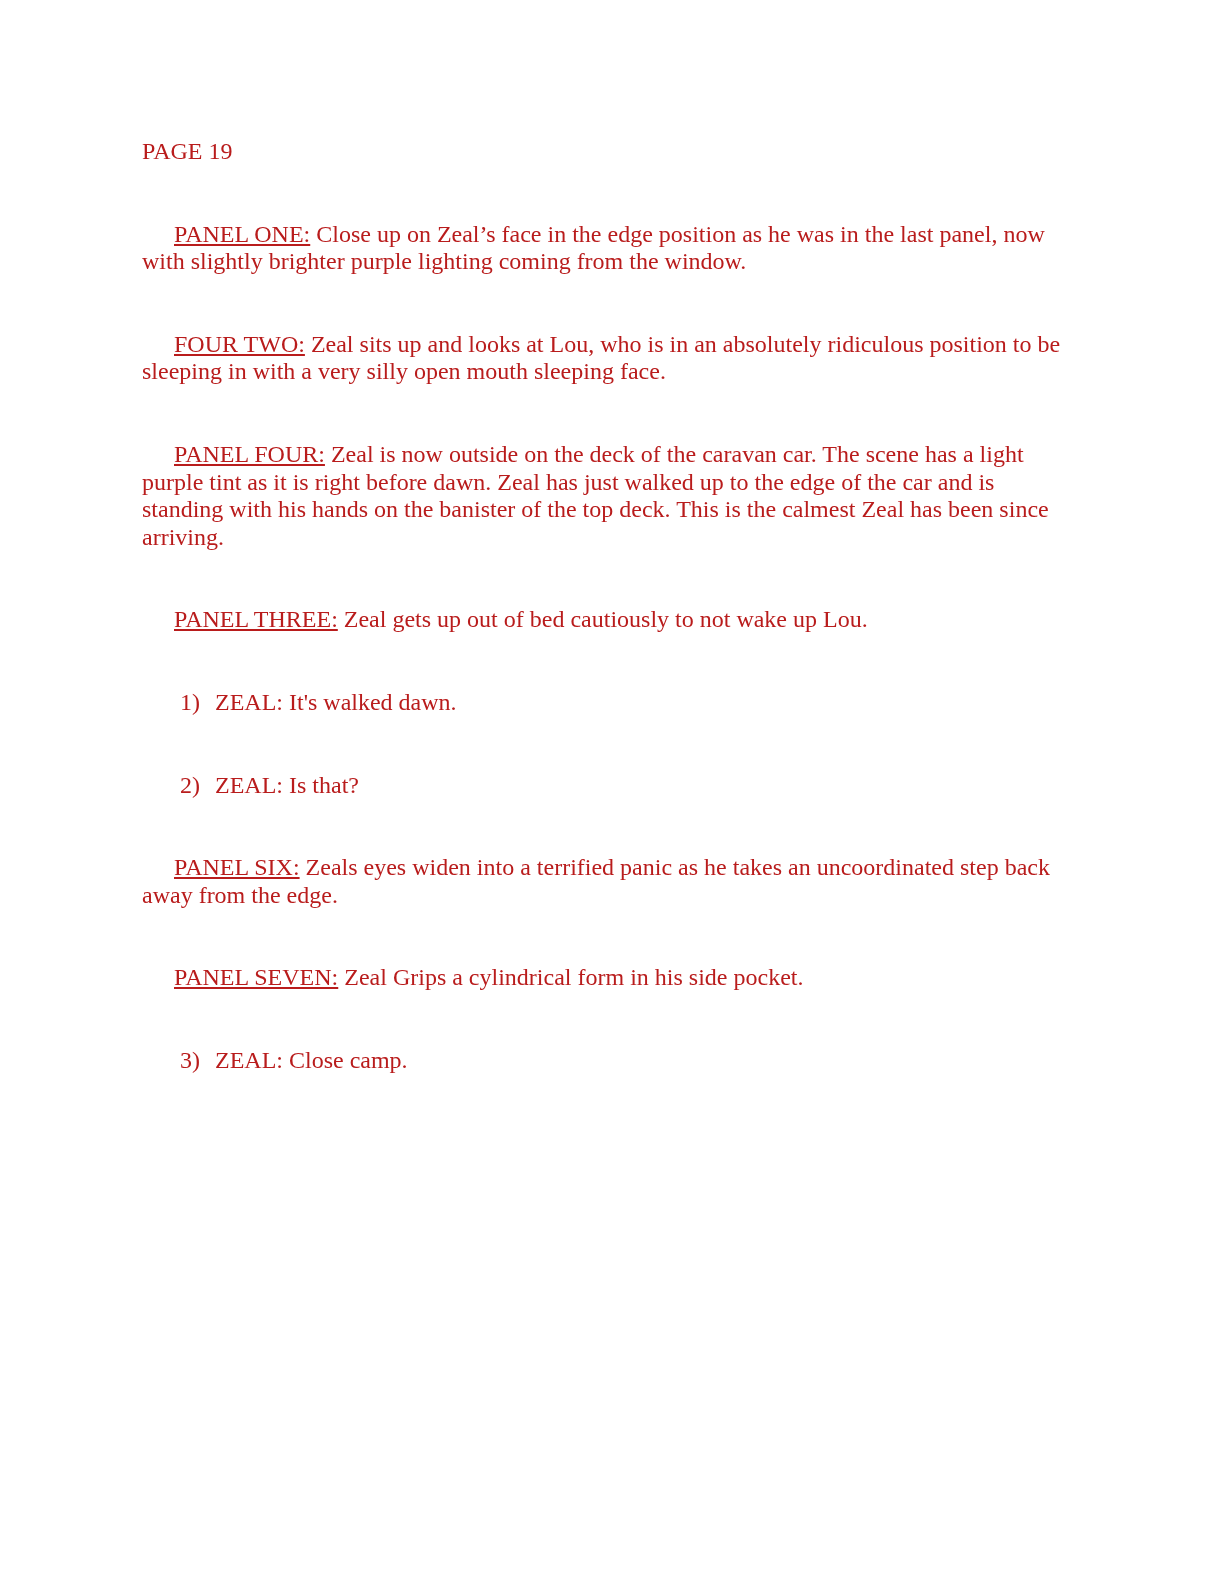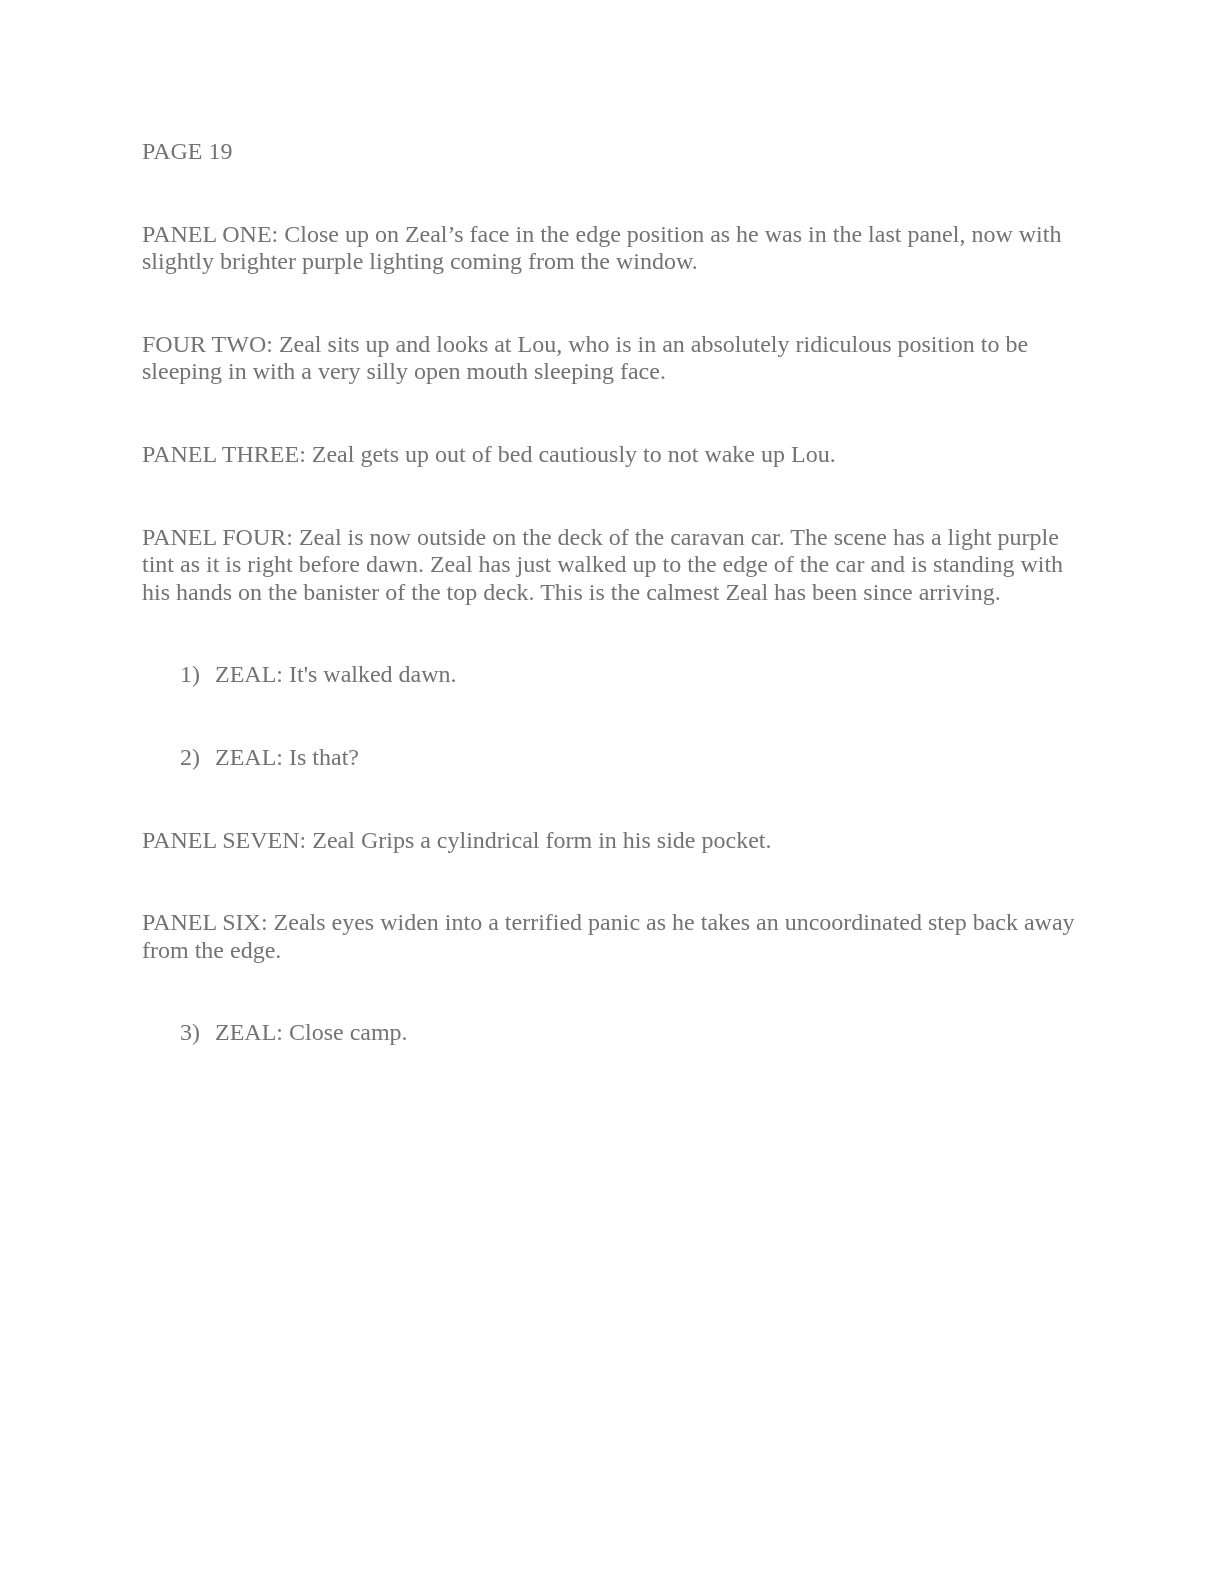--- a/index.html
+++ b/index.html
@@ -7,34 +7,36 @@
     padding: 0;
     background: #ffffff;
   }
   .page {
     position: relative;
     width: 1224px;
     height: 1584px;
     box-sizing: border-box;
     padding: 138px 144px 0 142px;
     background: #ffffff;
-    color: #737373;
+    color: #b91c1c;
     font-family: "Liberation Serif", "DejaVu Serif", serif;
     font-size: 24px;
     line-height: 27.6px;
     overflow: hidden;
   }
   .block {
     margin: 55px 0 0 0;
     padding: 0;
   }
   .page > .title {
     margin-top: 0;
   }
   .panel .label {
+    text-decoration: underline;
+    margin-left: 32px;
   }
   .dialogue {
     display: flex;
     padding-left: 38px;
   }
   .dialogue .num {
     flex: 0 0 35px;
     width: 35px;
   }
   .speech, .desc, .label, .num {
@@ -42,30 +44,30 @@
   }
 </style>
 </head>
 <body>
 
 <main class="page">
   <header class="block title">PAGE 19</header>
   <section id="blocks">
       <p class="block panel"><span class="label">PANEL ONE:</span> <span class="desc">Close up on Zeal’s face in the edge position as he was in the last panel, now with slightly brighter purple lighting coming from the window.</span></p>
       <p class="block panel"><span class="label">FOUR TWO:</span> <span class="desc">Zeal sits up and looks at Lou, who is in an absolutely ridiculous position to be sleeping in with a very silly open mouth sleeping face.</span></p>
+      <p class="block panel"><span class="label">PANEL FOUR:</span> <span class="desc">Zeal is now outside on the deck of the caravan car. The scene has a light purple tint as it is right before dawn. Zeal has just walked up to the edge of the car and is standing with his hands on the banister of the top deck. This is the calmest Zeal has been since arriving.</span></p>
       <p class="block panel"><span class="label">PANEL THREE:</span> <span class="desc">Zeal gets up out of bed cautiously to not wake up Lou.</span></p>
-      <p class="block panel"><span class="label">PANEL FOUR:</span> <span class="desc">Zeal is now outside on the deck of the caravan car. The scene has a light purple tint as it is right before dawn. Zeal has just walked up to the edge of the car and is standing with his hands on the banister of the top deck. This is the calmest Zeal has been since arriving.</span></p>
       <div class="block dialogue">
         <span class="num">1)</span>
         <span class="speech">ZEAL: It's walked dawn.</span>
       </div>
       <div class="block dialogue">
         <span class="num">2)</span>
         <span class="speech">ZEAL: Is that?</span>
       </div>
+      <p class="block panel"><span class="label">PANEL SIX:</span> <span class="desc">Zeals eyes widen into a terrified panic as he takes an uncoordinated step back away from the edge.</span></p>
       <p class="block panel"><span class="label">PANEL SEVEN:</span> <span class="desc">Zeal Grips a cylindrical form in his side pocket.</span></p>
-      <p class="block panel"><span class="label">PANEL SIX:</span> <span class="desc">Zeals eyes widen into a terrified panic as he takes an uncoordinated step back away from the edge.</span></p>
       <div class="block dialogue">
         <span class="num">3)</span>
         <span class="speech">ZEAL: Close camp.</span>
       </div>
     </section>
 </main>
 
 </body></html>

